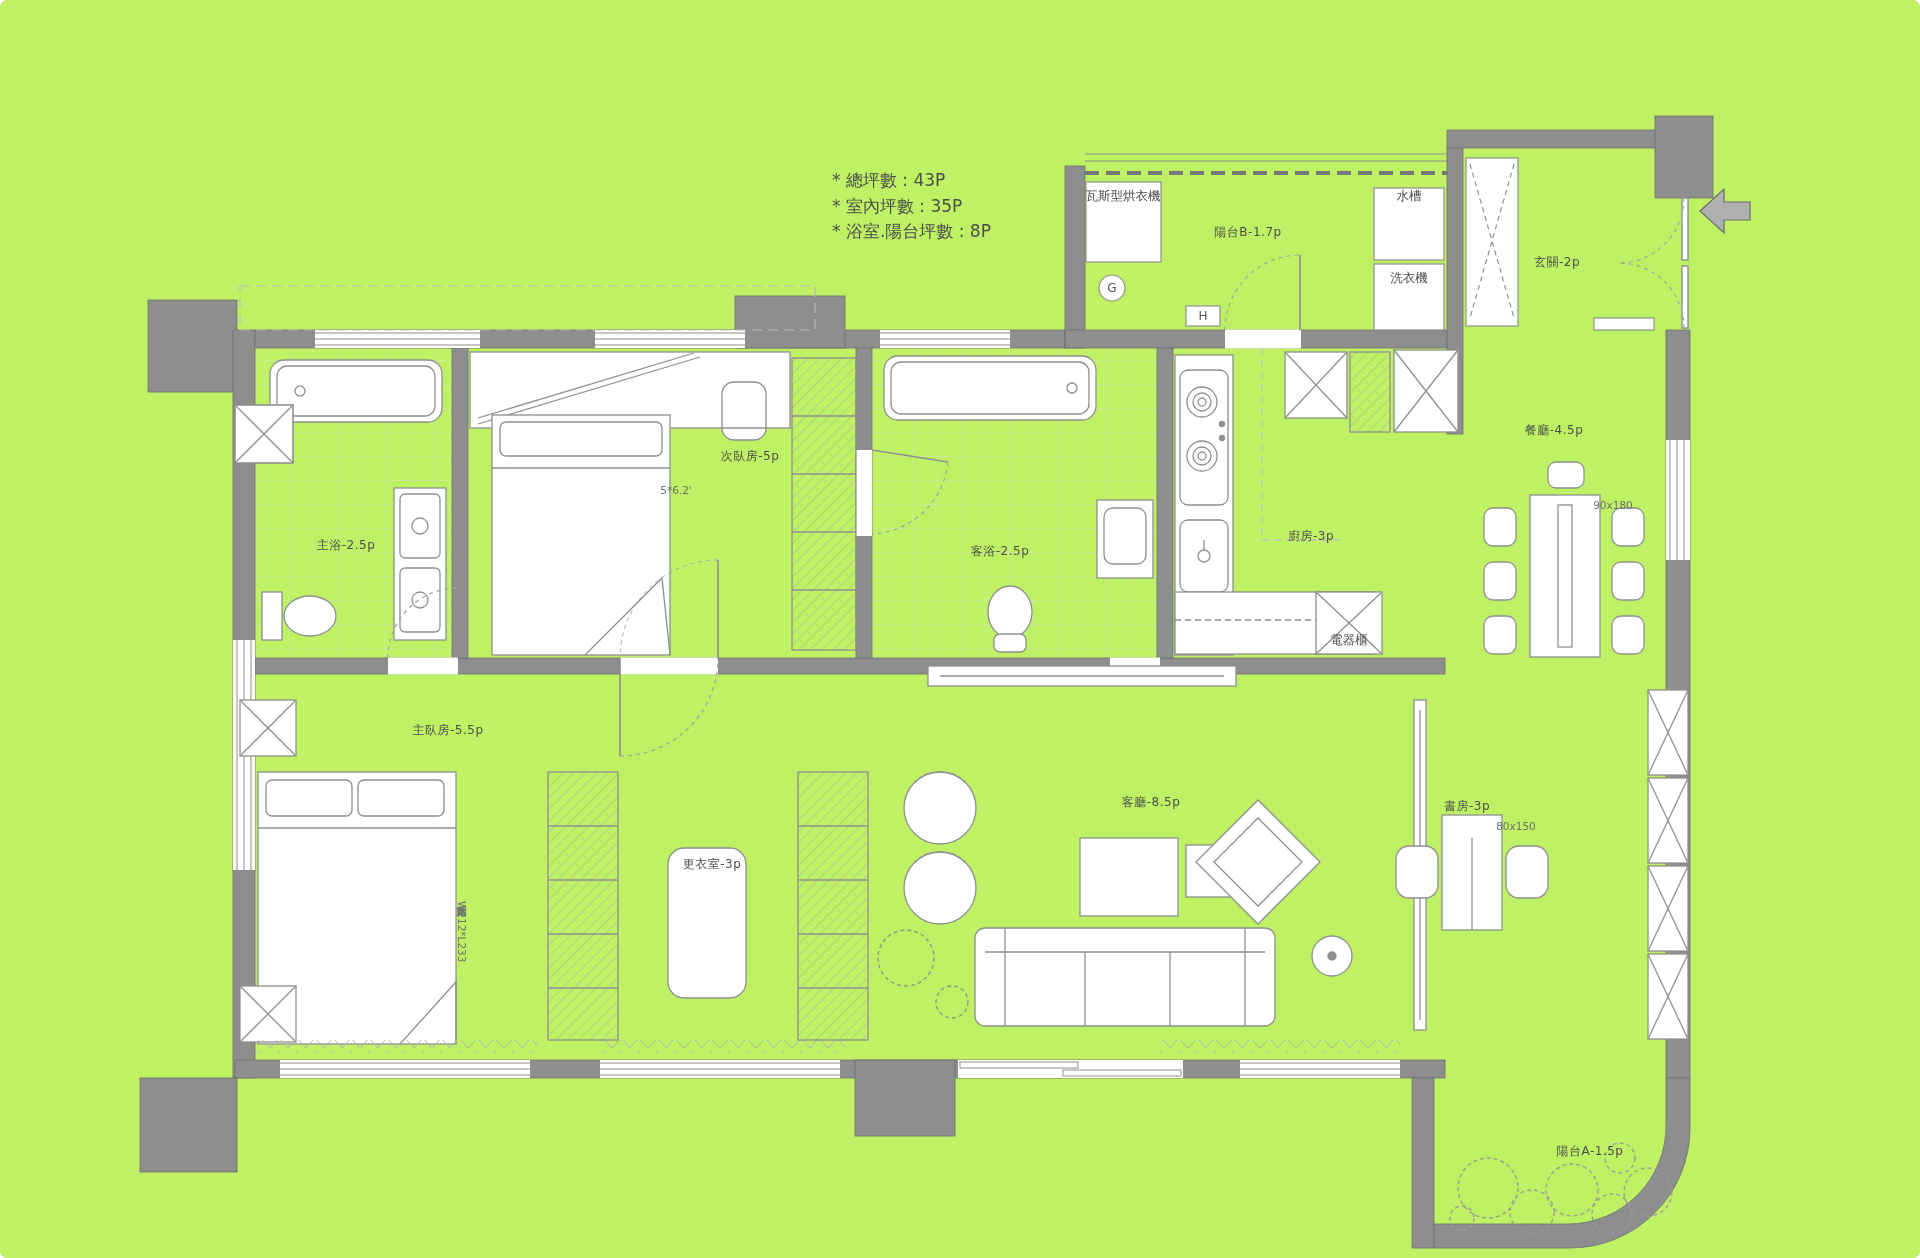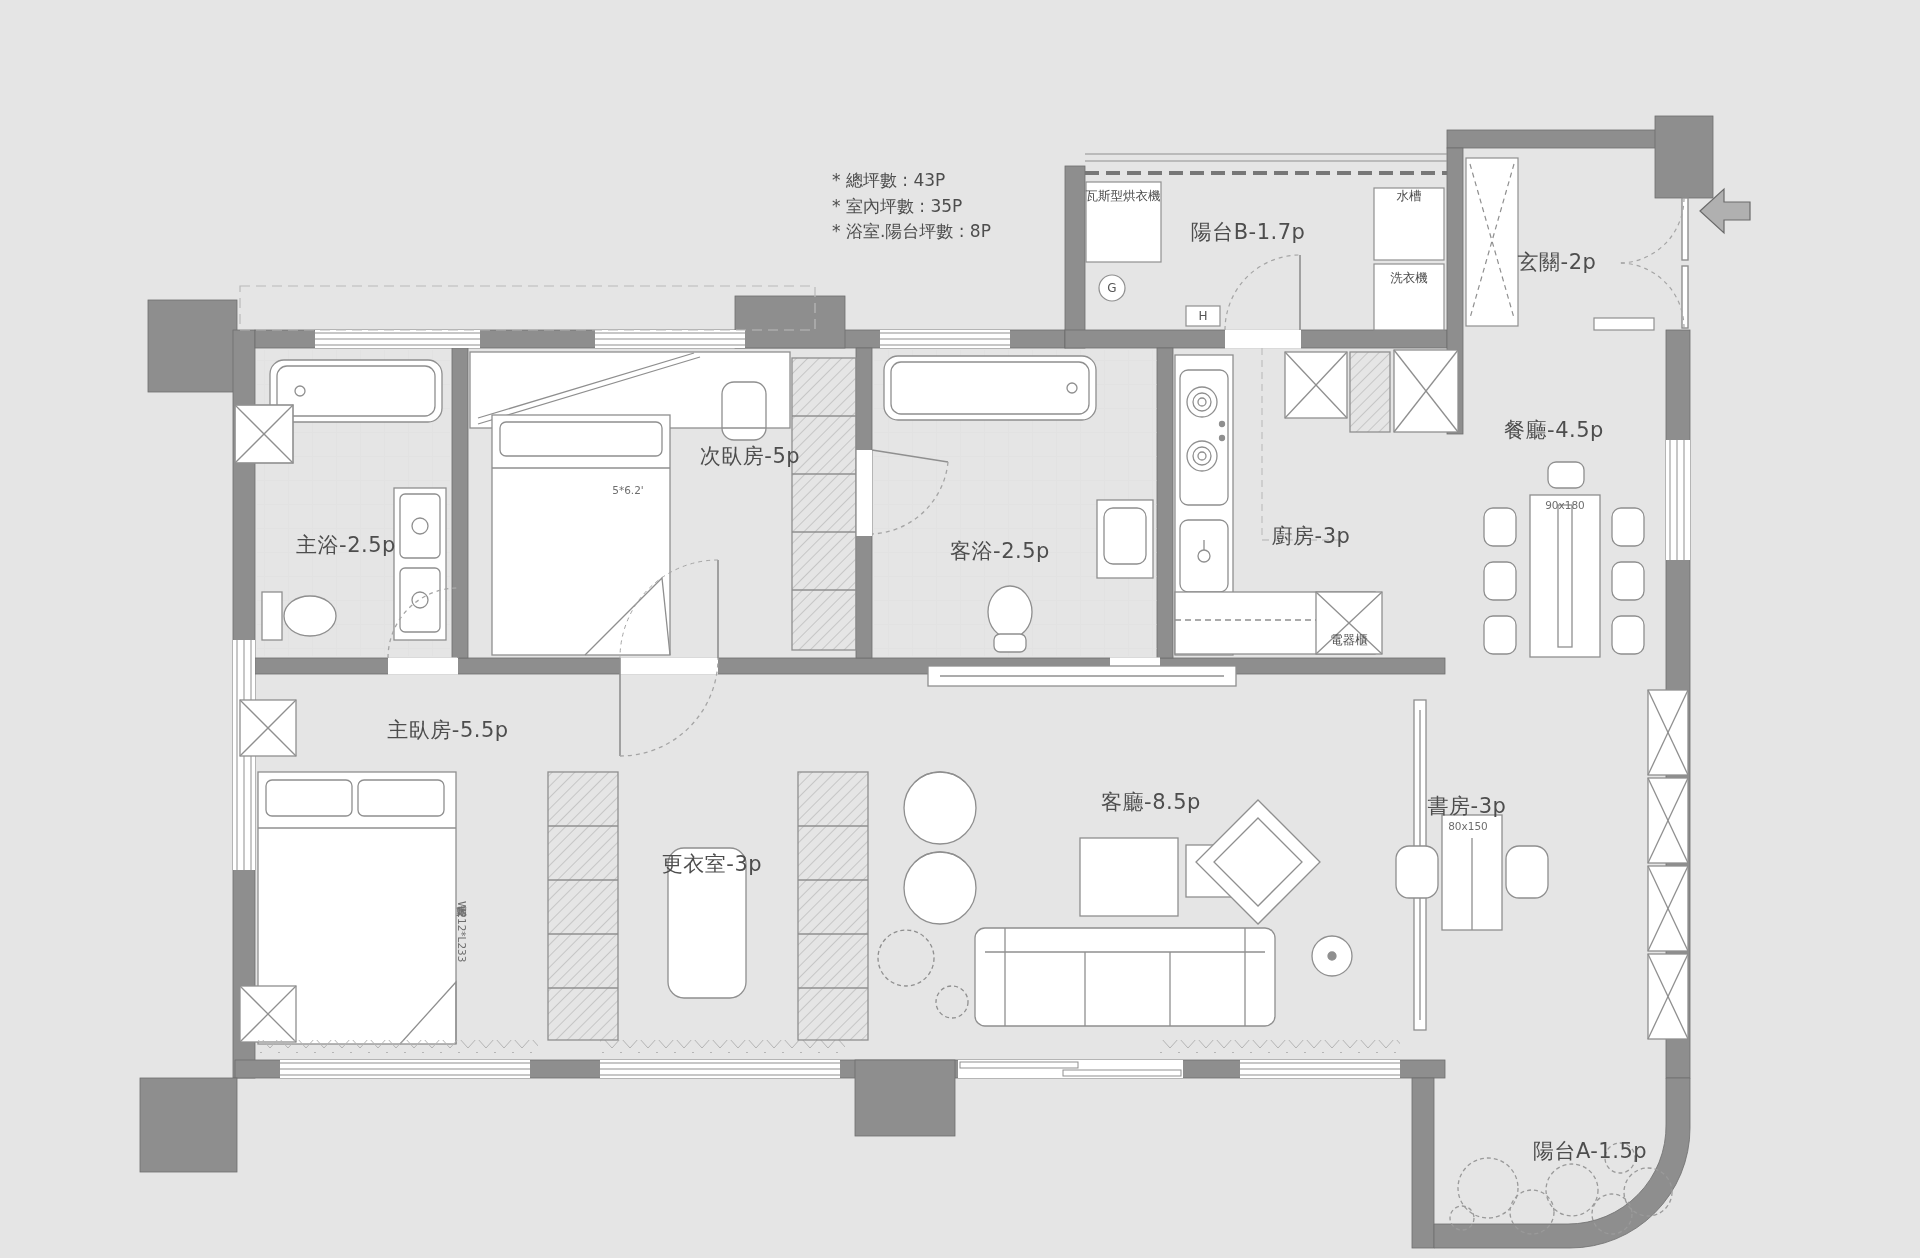--- a/index.html
+++ b/index.html
@@ -1,23 +1,23 @@
 <!DOCTYPE html>
 <html><head>
 <meta charset="utf-8">
 <style>
   html,body{margin:0;padding:0;background:#fff;}
-  #canvas{position:relative;width:1920px;height:1258px;background:#e5e5e5;overflow:hidden;
-          font-family:"DejaVu Sans","Liberation Sans",sans-serif;}
+  #canvas{position:relative;width:1920px;height:1258px;background:#bef264;overflow:hidden;
+          font-family:"DejaVu Sans","Liberation Sans",sans-serif;border-radius:7px;}
   svg{position:absolute;left:0;top:0;}
   .lbl{position:absolute;transform:translate(-50%,-50%);color:#4d4d4d;white-space:nowrap;
        font-family:"DejaVu Sans","Liberation Sans",sans-serif;}
-  .room{font-size:21px;letter-spacing:.5px;}
+  .room{font-size:12px;letter-spacing:.5px;}
   .small{font-size:12.5px;}
-  .dim{font-size:10.5px;color:#6e6e6e;}
+  .dim{font-size:10.5px;color:#6e6e6e;margin-left:48px;}
   .meter{font-size:12px;color:#555;}
   .vert{writing-mode:vertical-rl;font-size:10.5px;color:#6e6e6e;}
   .ann{position:absolute;left:832px;top:168px;font-size:17px;line-height:25.5px;color:#4d4d4d;}
   .ann div{white-space:nowrap;}
 </style>
 </head>
 <body>
 
 <div id="canvas">
 

